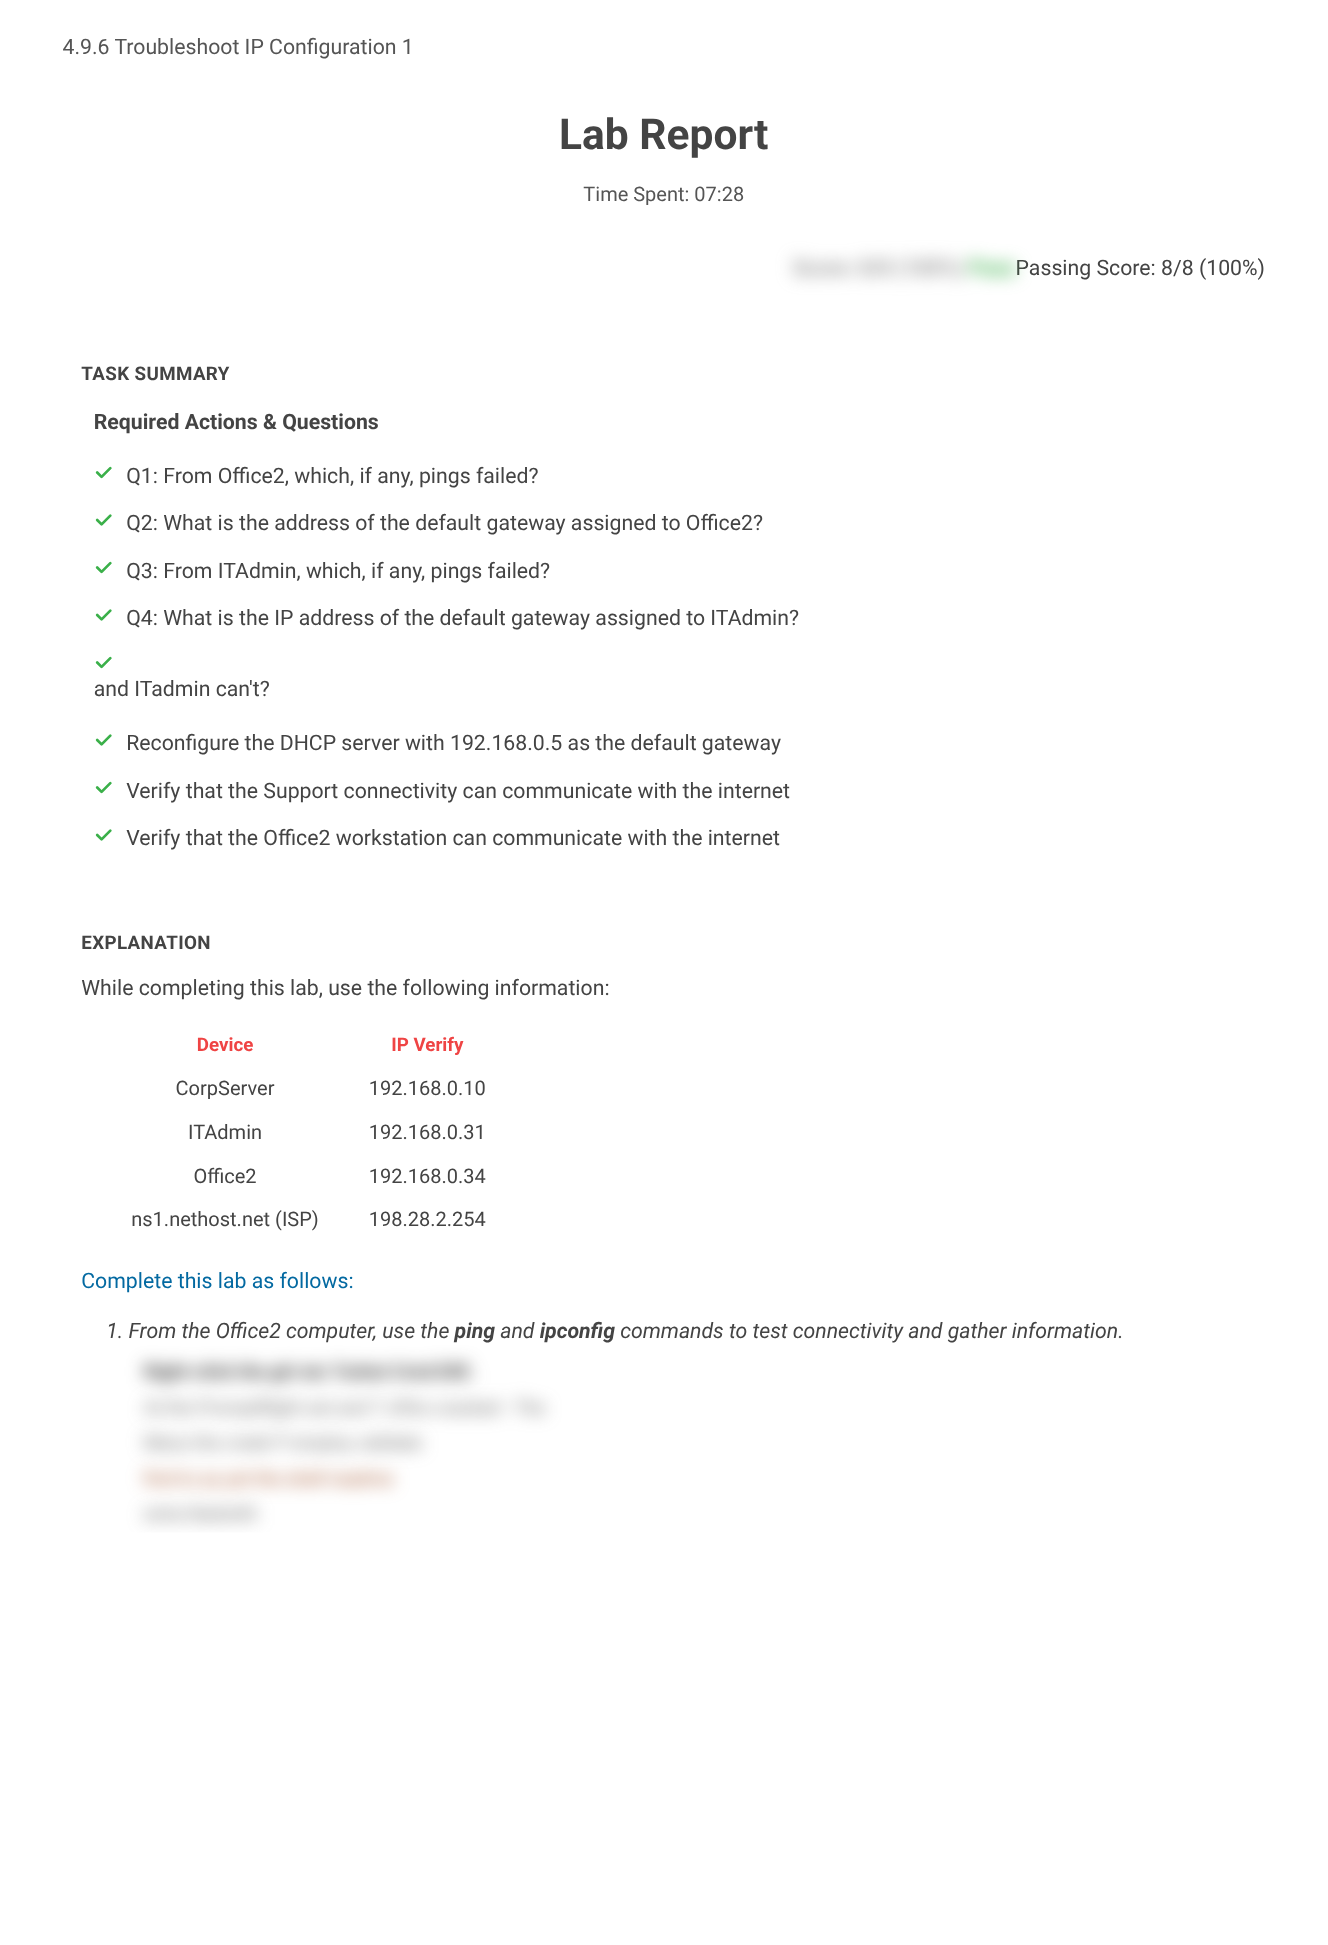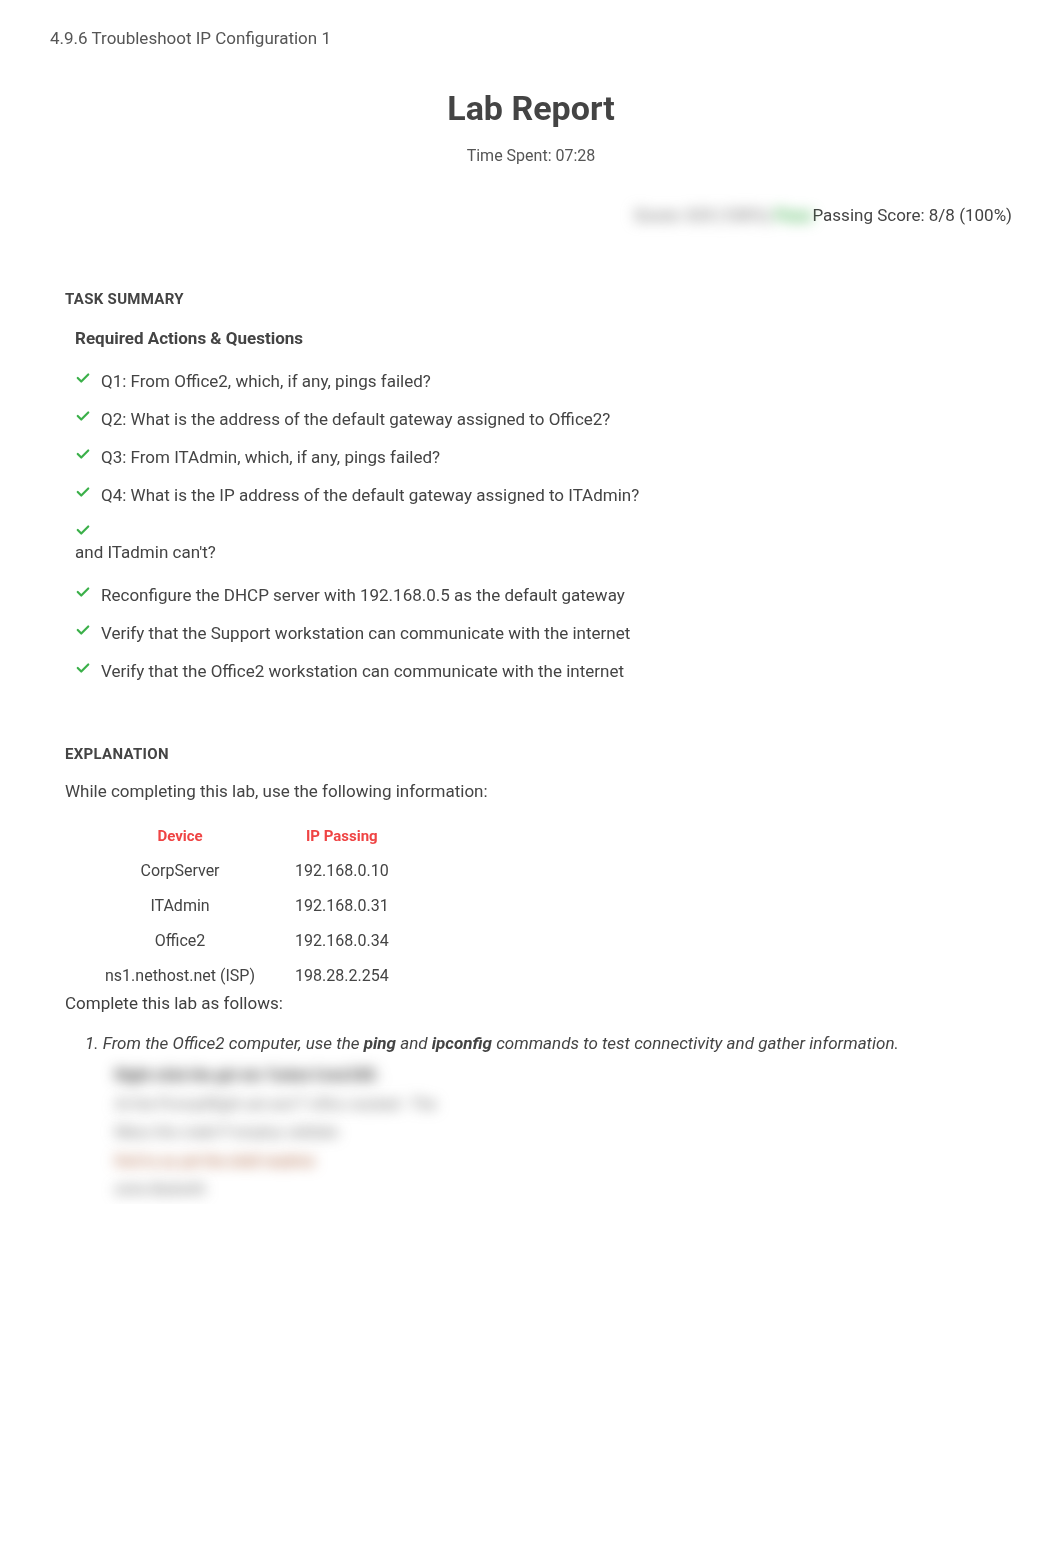--- a/index.html
+++ b/index.html
@@ -124,21 +124,22 @@
       text-align: center;
     }
     .device-table td {
       font-size: 16px;
       color: #444;
       padding: 8px 20px;
       text-align: center;
     }
     .complete-intro {
       font-size: 17px;
-      color: #404040;
+      color: #0369a1;
+      margin-top: 22px;
     }
     .steps {
       margin-top: 20px;
       margin-left: 20px;
       font-size: 17px;
       color: #444;
     }
     .step-item {
       margin-bottom: 6px;
       font-style: italic;
@@ -235,40 +236,40 @@
           </svg>
       </span>
       <span>Reconfigure the DHCP server with 192.168.0.5 as the default gateway</span>
     </li>
     <li class="task-item">
       <span class="check-icon">
         <svg viewBox="0 0 16 16" fill="none" stroke="currentColor" stroke-width="2.5" stroke-linecap="round" stroke-linejoin="round">
             <polyline points="2,8 6,12 14,4"></polyline>
           </svg>
       </span>
-      <span>Verify that the Support workstation can communicate with the internet</span>
+      <span>Verify that the Support connectivity can communicate with the internet</span>
     </li>
     <li class="task-item">
       <span class="check-icon">
         <svg viewBox="0 0 16 16" fill="none" stroke="currentColor" stroke-width="2.5" stroke-linecap="round" stroke-linejoin="round">
             <polyline points="2,8 6,12 14,4"></polyline>
           </svg>
       </span>
       <span>Verify that the Office2 workstation can communicate with the internet</span>
     </li>
   </ul>
 
   <div class="explanation-title">EXPLANATION</div>
   <div class="explanation-intro">While completing this lab, use the following information:</div>
 
   <table class="device-table">
     <thead>
       <tr>
         <th>Device</th>
-        <th>IP Passing</th>
+        <th>IP Verify</th>
       </tr>
     </thead>
     <tbody>
       <tr>
         <td>CorpServer</td>
         <td>192.168.0.10</td>
       </tr>
       <tr>
         <td>ITAdmin</td>
         <td>192.168.0.31</td>

